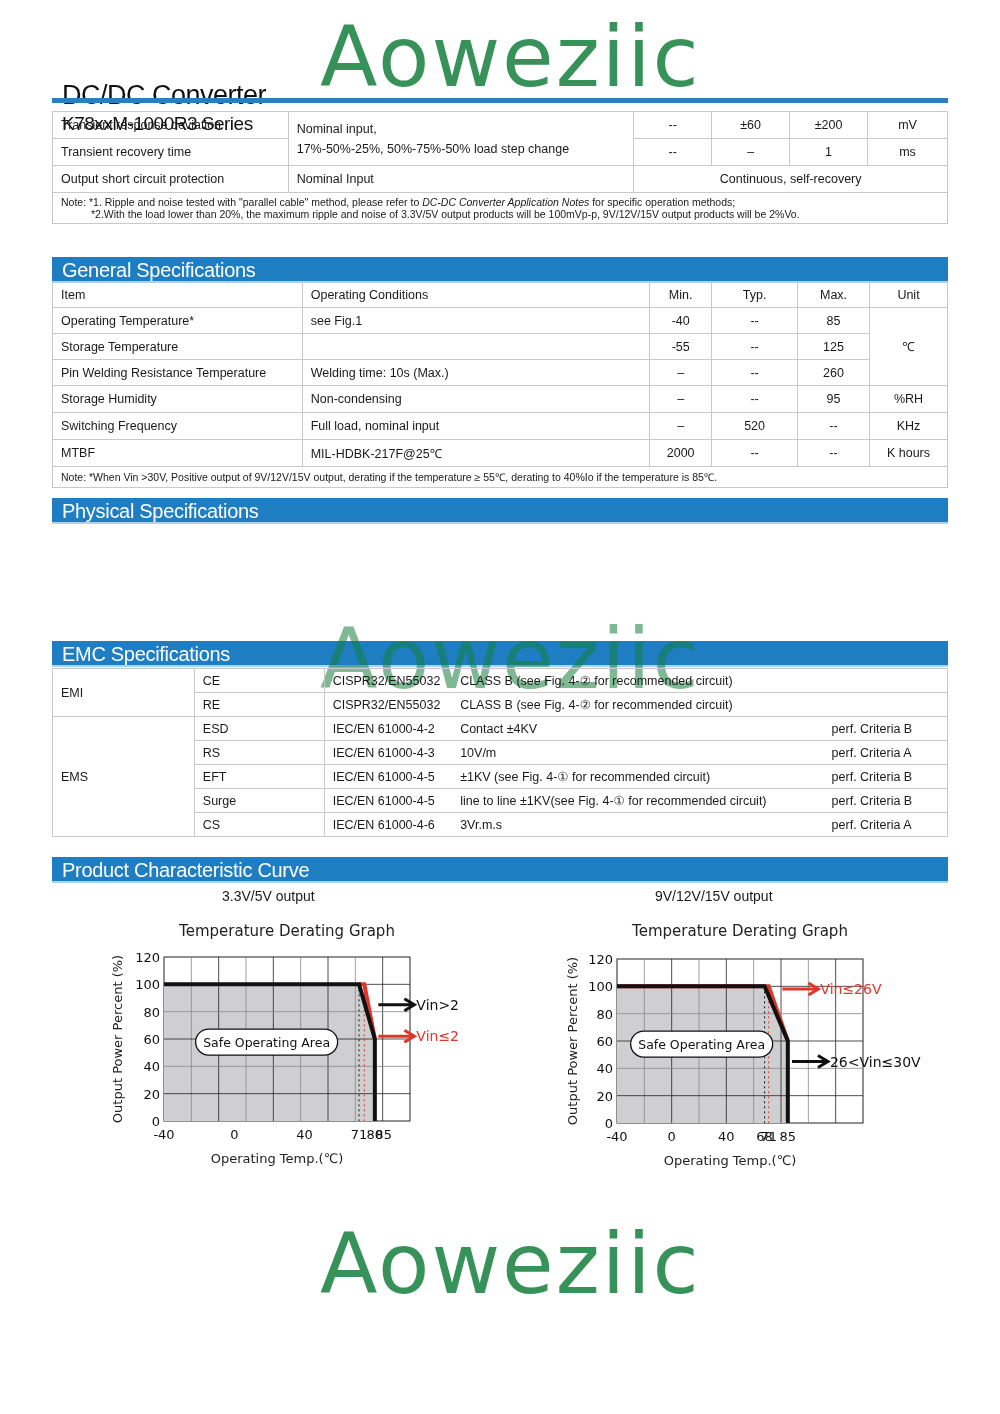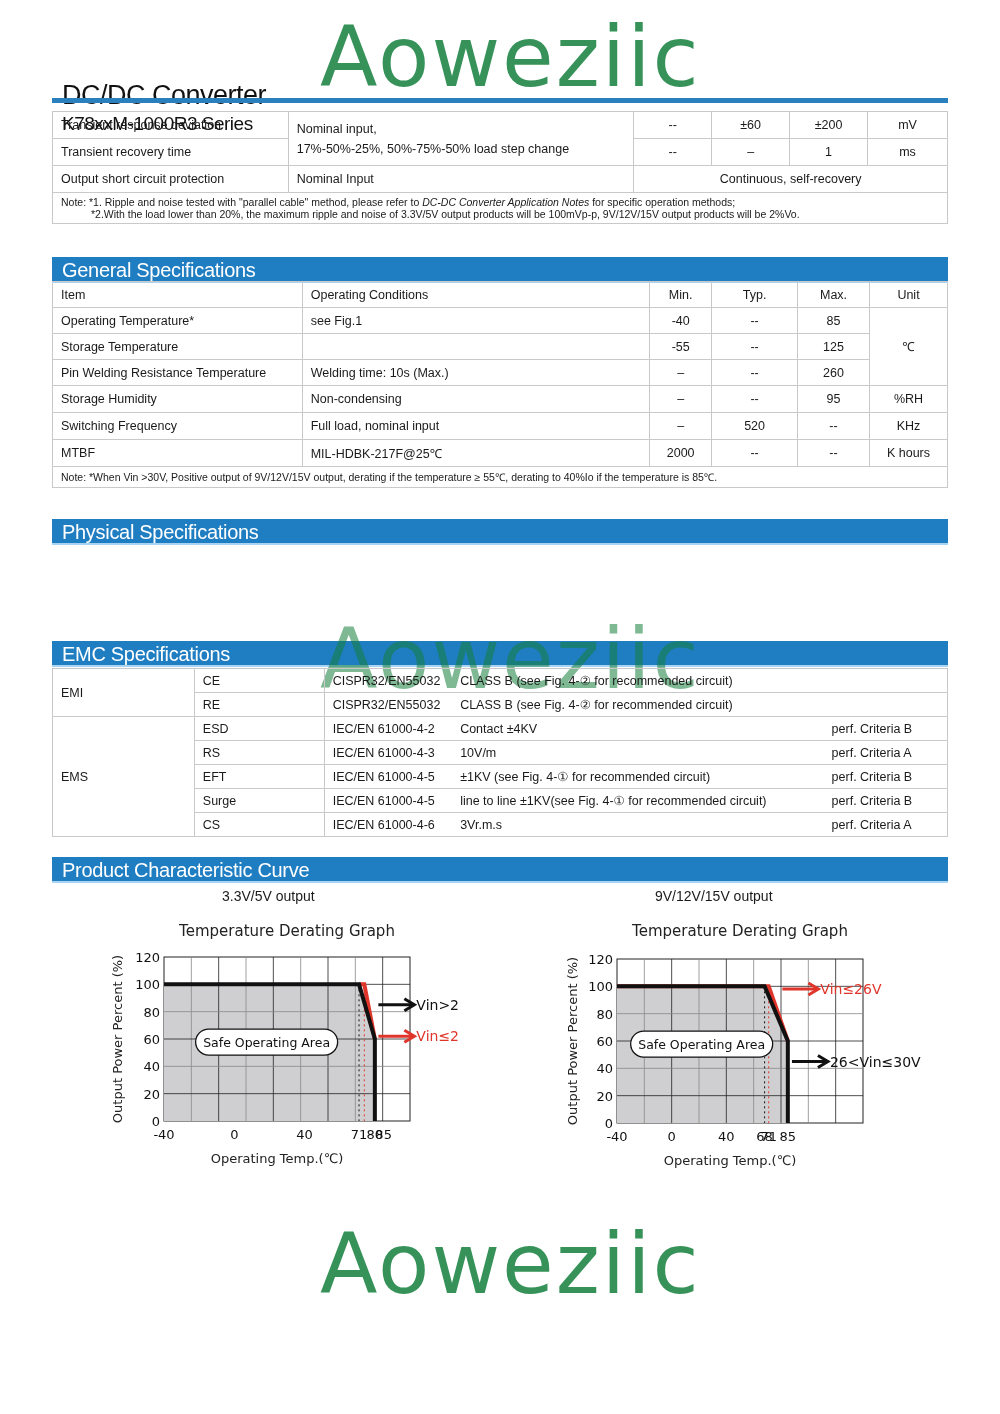--- a/index.html
+++ b/index.html
@@ -134,21 +134,21 @@
     <td class="c">--</td>
     <td class="c">--</td>
     <td class="c">K hours</td>
   </tr>
   <tr>
     <td colspan="6" class="note">Note: *When Vin &gt;30V, Positive output of 9V/12V/15V output, derating if the temperature ≥ 55℃, derating to 40%Io if the temperature is 85℃.</td>
   </tr>
 </tbody>
   </table>
 
-<div class="sec-head" style="top:498px;margin-top:21px;">Physical Specifications</div>
+<div class="sec-head" style="top:498px;">Physical Specifications</div>
 <table style="top:526px;">
   <colgroup>
       <col style="width:340px">
       <col style="width:556px">
     </colgroup>
   <tbody>
 </tbody>
   </table>
 
 <div class="sec-head" style="top:641px;">EMC Specifications</div>

